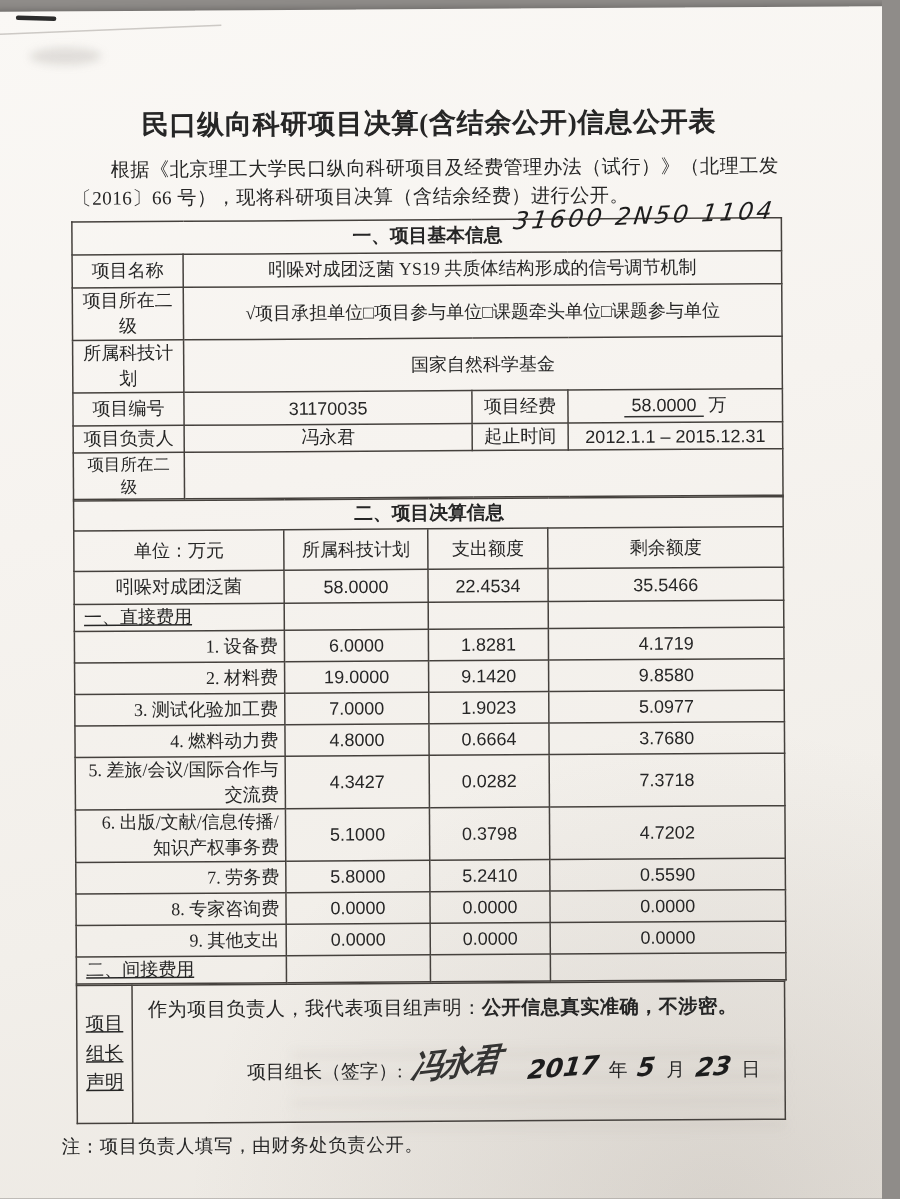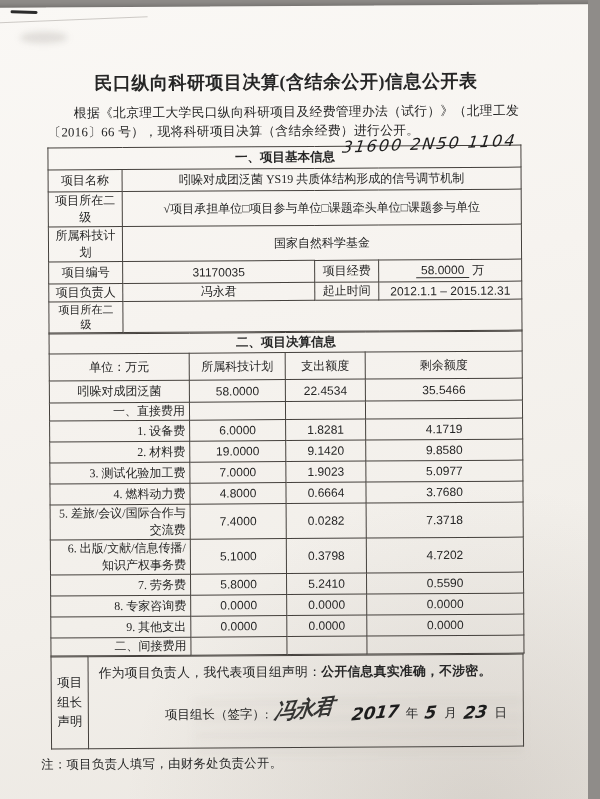--- a/index.html
+++ b/index.html
@@ -59,25 +59,25 @@
   .num{font-family:"Liberation Sans","DejaVu Sans",sans-serif;font-size:12px;}
   .funding-u{border-bottom:1px solid #333;padding:0 5px;}
 
   .t2 td{text-align:center;}
   .t2 .lab{text-align:right;padding-left:6px;}
   .t2 tr.hdr{height:27px;}
   .t2 tr.r{height:21px;}
   .t2 tr.rt{height:22px;}
   .t2 tr.rs{height:18px;}
   .t2 tr.rd{height:33px;}
-  .t2 tr.rs .lab{text-align:right;}
+  .t2 tr.rs .lab{text-align:left;text-decoration:underline;}
 
   .t3{margin-left:57px;width:473px;}
   .t3 td{border:1px solid #45413d;font-size:12.5px;}
-  .t3 .side{width:30px;text-align:center;line-height:1.55;padding:16px 3px;}
+  .t3 .side{width:30px;text-align:center;line-height:1.55;padding:16px 3px;text-decoration:underline;}
   .t3 .body-cell{padding:8px 10px 6px 10px;vertical-align:top;}
   .stmt-line{font-size:12.8px;letter-spacing:0.3px;}
   .stmt-line .emph{font-weight:bold;}
   .sign-row{display:flex;align-items:flex-end;margin-top:14px;padding-bottom:4px;}
   .sign-label{margin-left:66px;font-size:12.5px;}
   .signature{
     font-size:21px;font-weight:bold;transform:rotate(-6deg) skewX(-12deg);
     letter-spacing:-1px;margin-left:6px;opacity:0.88;font-style:italic;
   }
   .date-area{margin-left:auto;margin-right:6px;display:flex;align-items:flex-end;gap:7px;font-size:12.5px;}
@@ -192,21 +192,21 @@
           <td class="num">5.0977</td>
         </tr>
         <tr class="r">
           <td class="lab">4. 燃料动力费</td>
           <td class="num">4.8000</td>
           <td class="num">0.6664</td>
           <td class="num">3.7680</td>
         </tr>
         <tr class="rd">
           <td class="lab">5. 差旅/会议/国际合作与交流费</td>
-          <td class="num">7.4000</td>
+          <td class="num">4.3427</td>
           <td class="num">0.0282</td>
           <td class="num">7.3718</td>
         </tr>
         <tr class="rd">
           <td class="lab">6. 出版/文献/信息传播/知识产权事务费</td>
           <td class="num">5.1000</td>
           <td class="num">0.3798</td>
           <td class="num">4.7202</td>
         </tr>
         <tr class="r">

